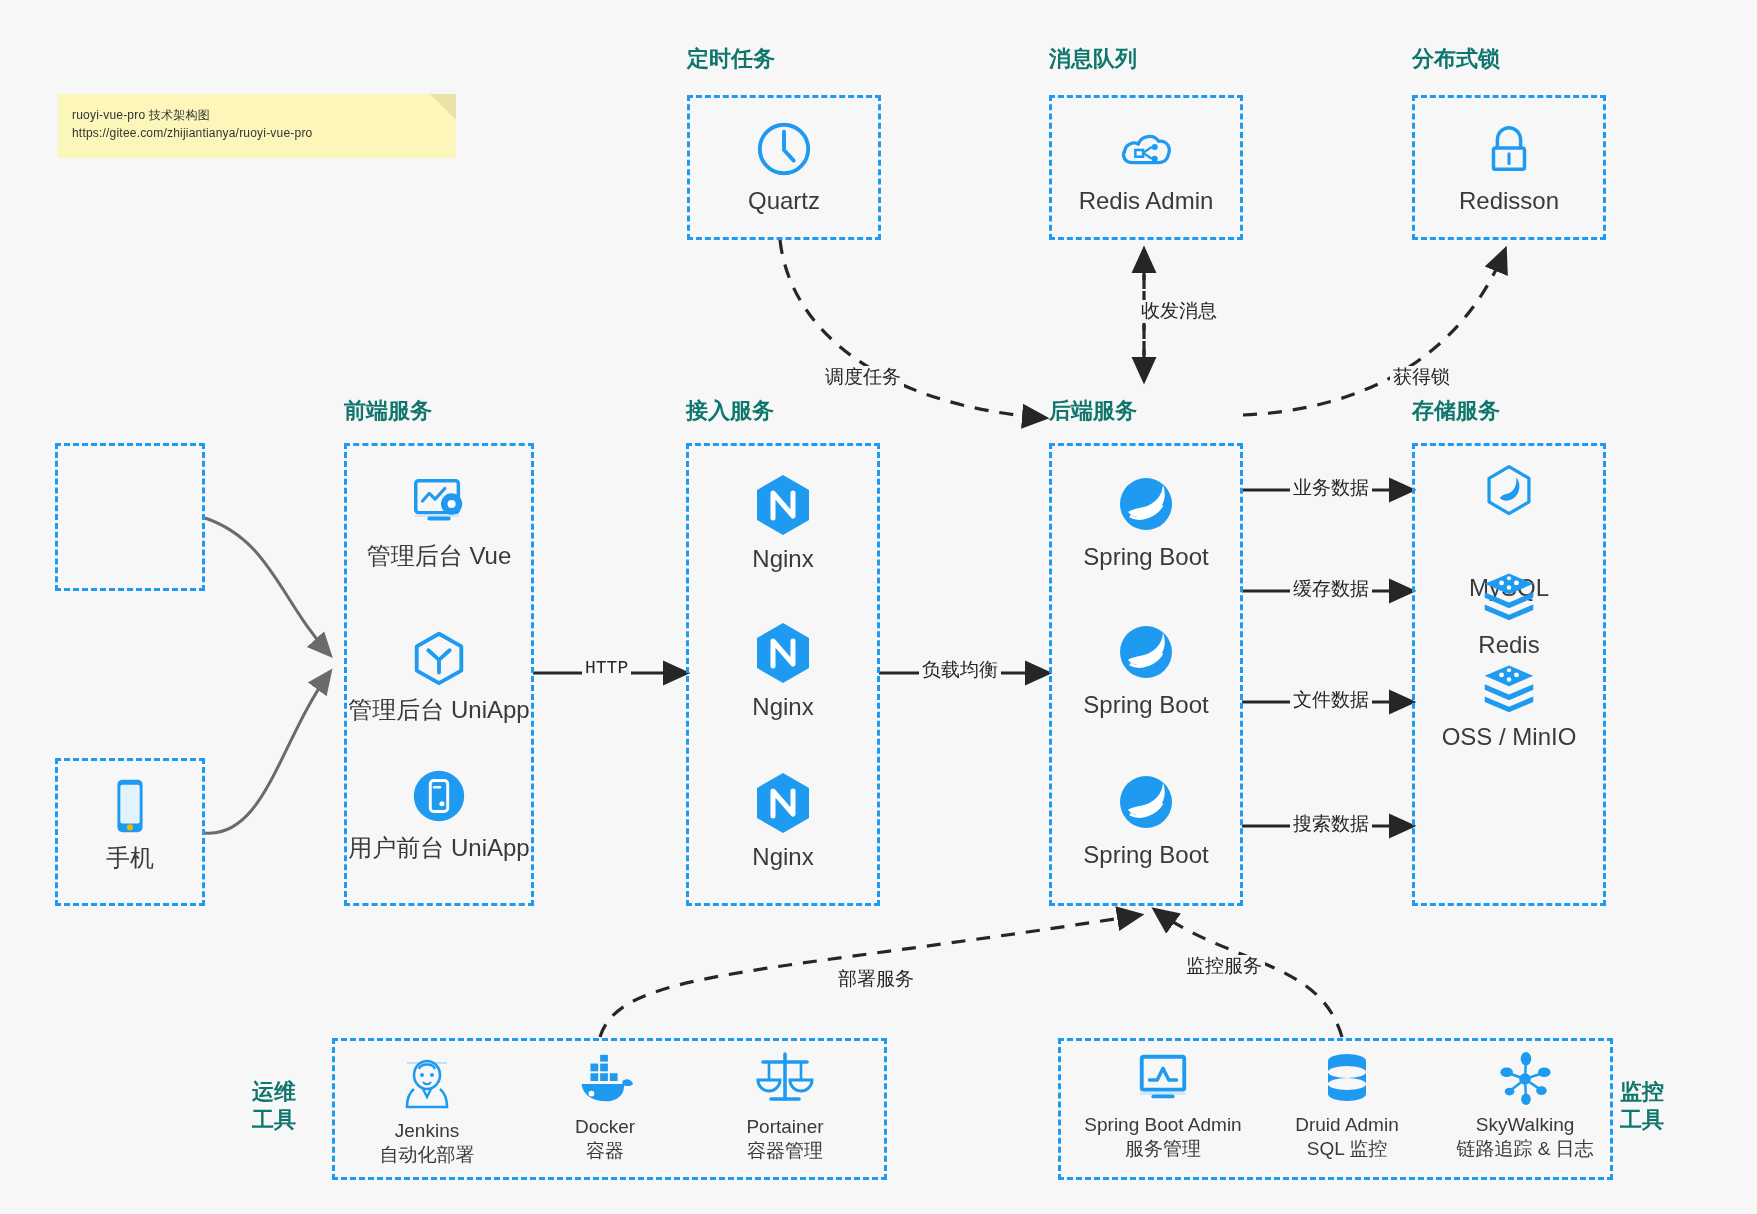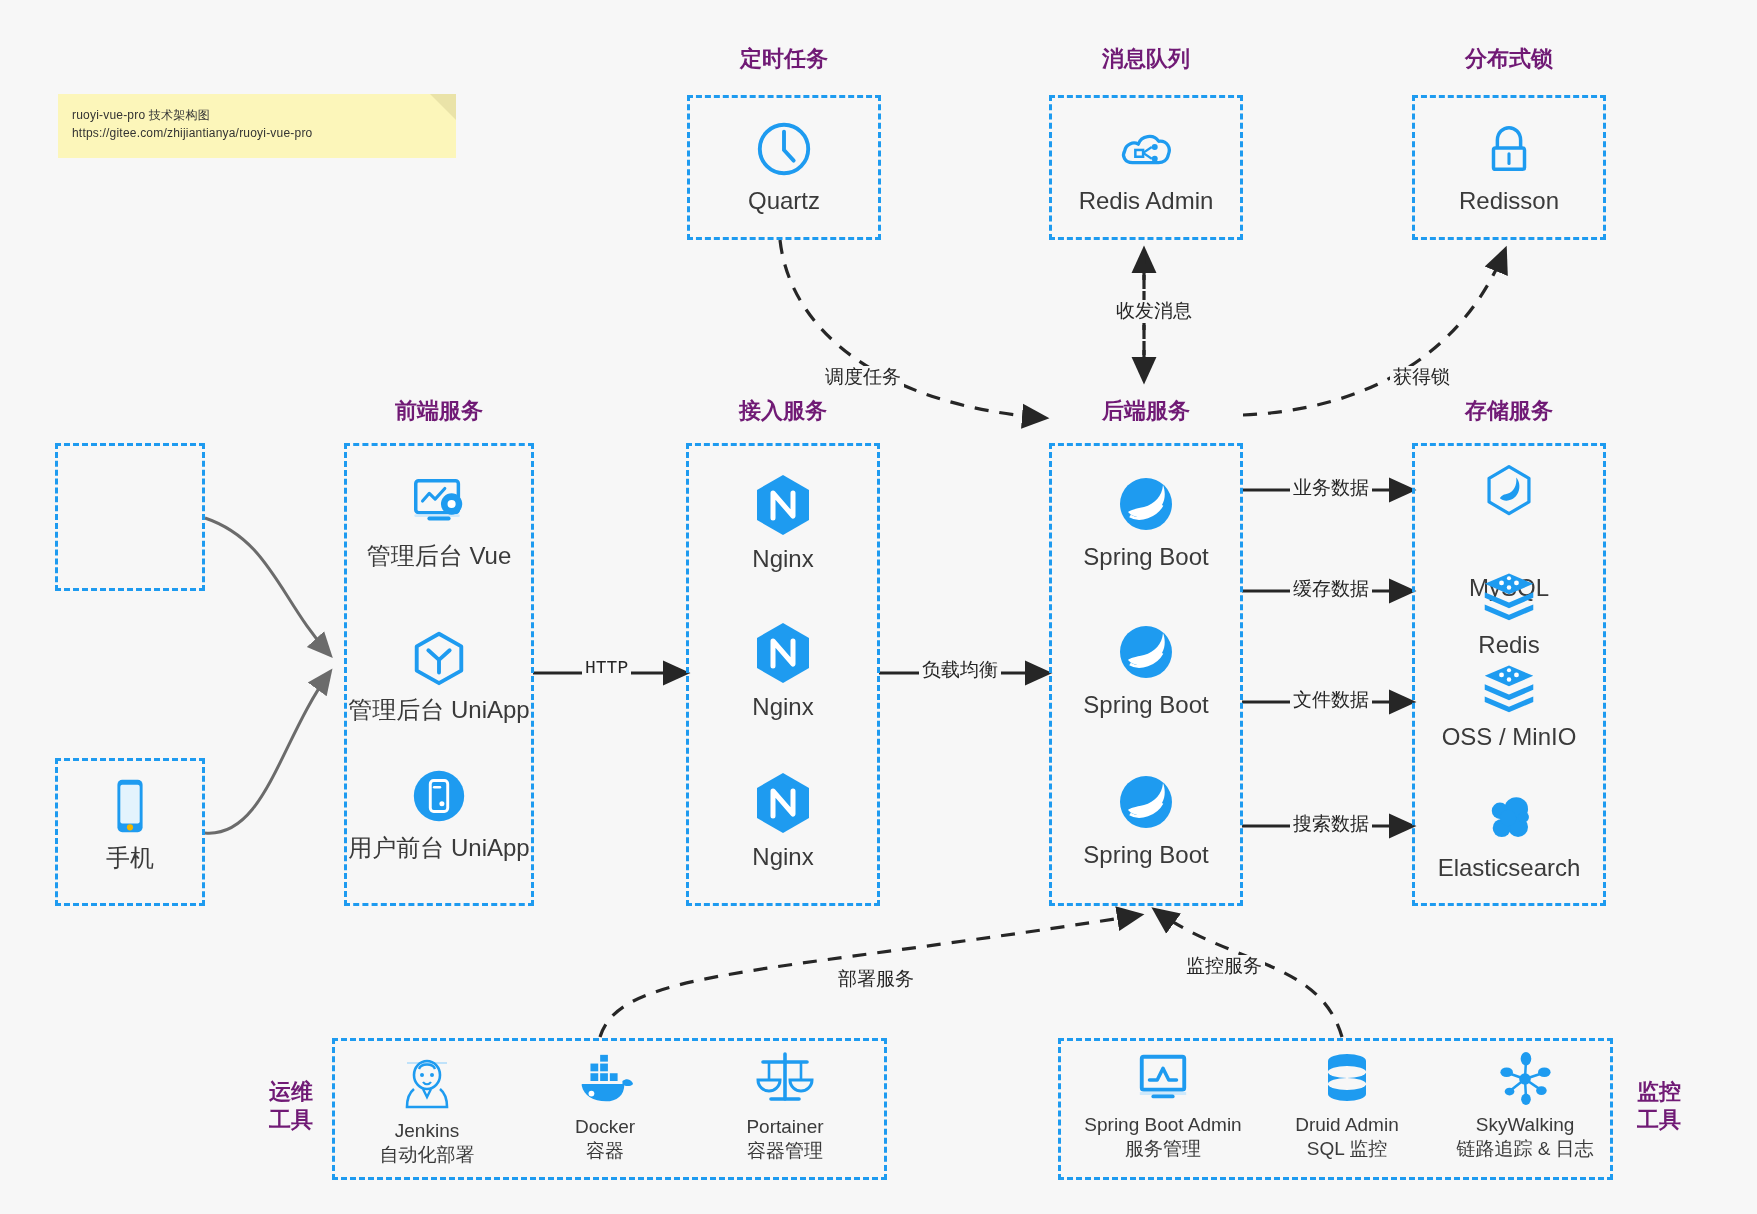--- a/index.html
+++ b/index.html
@@ -24,22 +24,22 @@
   }
   .note .fold{
     position:absolute;right:0;top:0;width:0;height:0;
     border-left:26px solid transparent;
     border-top:26px solid #eae3a8;
   }
   .note-line{white-space:nowrap;}
 
   
   .gtitle{
-    position:absolute;color:#701a75;font-weight:bold;font-size:22px;
-    text-align:center;white-space:nowrap;line-height:1.25;
+    position:absolute;color:#0f766e;font-weight:bold;font-size:22px;
+    white-space:nowrap;line-height:1.25;
   }
 
   
   .dbox{
     position:absolute;
     border:3px dashed #1e9bf0;
     background:transparent;
     box-sizing:border-box;
   }
 
@@ -260,31 +260,20 @@
     <svg class="ico" width="60" height="56" viewBox="0 0 64 60">
       <path d="M32 6 L58 17 L32 28 L6 17 Z" fill="#1e9bf0"></path>
       <path d="M6 26 L32 37 L58 26 L58 32 L32 43 L6 32 Z" fill="#1e9bf0"></path>
       <path d="M6 39 L32 50 L58 39 L58 45 L32 56 L6 45 Z" fill="#1e9bf0"></path>
       <circle cx="24" cy="16" r="2.6" fill="#ffffff"></circle>
       <circle cx="40" cy="16" r="2.6" fill="#ffffff"></circle>
       <circle cx="32" cy="21" r="2.4" fill="#ffffff"></circle>
       <circle cx="32" cy="11" r="2.2" fill="#ffffff"></circle>
     </svg>
     <div class="cap">OSS / MinIO</div>
-  </div>
-  <div class="node" style="left:1412px;top:789px;width:194px;">
-    <svg class="ico" width="58" height="58" viewBox="0 0 64 64">
-      <circle cx="40" cy="22" r="13" fill="#1e9bf0"></circle>
-      <circle cx="22" cy="24" r="9" fill="#1e9bf0"></circle>
-      <circle cx="42" cy="42" r="11" fill="#1e9bf0"></circle>
-      <circle cx="24" cy="43" r="10" fill="#1e9bf0"></circle>
-      <circle cx="31" cy="32" r="9" fill="#1e9bf0"></circle>
-      <circle cx="48" cy="31" r="6" fill="#1e9bf0"></circle>
-    </svg>
-    <div class="cap">Elasticsearch</div>
   </div>
 
   <div class="gtitle" style="left:252px;top:1078px;width:78px;">
     <div>运维</div>
     <div>工具</div>
   </div>
   <div class="dbox" style="left:332px;top:1038px;width:555px;height:142px;"></div>
   <div class="node" style="left:342px;top:1053px;width:170px;">
     <svg class="ico" width="56" height="60" viewBox="0 0 56 60">
       <path d="M8 10 L48 10" stroke="#bfe2fa" stroke-width="2"></path>
@@ -364,21 +353,21 @@
       <ellipse cx="50" cy="22" rx="6.5" ry="5" fill="#1e9bf0"></ellipse>
       <ellipse cx="14" cy="42" rx="5" ry="4" fill="#1e9bf0"></ellipse>
       <ellipse cx="47" cy="41" rx="5.5" ry="4.5" fill="#1e9bf0"></ellipse>
       <path d="M30 29 L31 10 M30 29 L31 48 M30 29 L13 23 M30 29 L48 23 M30 29 L15 41 M30 29 L46 40" stroke="#1e9bf0" stroke-width="2.6"></path>
     </svg>
     <div class="cap sm">SkyWalking</div>
     <div class="cap2">链路追踪 &amp; 日志</div>
   </div>
 
   <div class="elabel cn" style="left:822px;top:366px;">调度任务</div>
-  <div class="elabel cn" style="left:1113px;top:300px;text-align:center;">收发消息</div>
+  <div class="elabel cn" style="left:1138px;top:300px;text-align:center;">收发消息</div>
   <div class="elabel cn" style="left:1390px;top:366px;">获得锁</div>
   <div class="elabel" style="left:582px;top:658px;font-family:Liberation Mono, monospace;">HTTP</div>
   <div class="elabel cn" style="left:919px;top:659px;">负载均衡</div>
   <div class="elabel cn" style="left:1290px;top:477px;">业务数据</div>
   <div class="elabel cn" style="left:1290px;top:578px;">缓存数据</div>
   <div class="elabel cn" style="left:1290px;top:689px;">文件数据</div>
   <div class="elabel cn" style="left:1290px;top:813px;">搜索数据</div>
   <div class="elabel cn" style="left:835px;top:968px;">部署服务</div>
   <div class="elabel cn" style="left:1183px;top:955px;">监控服务</div>
 

